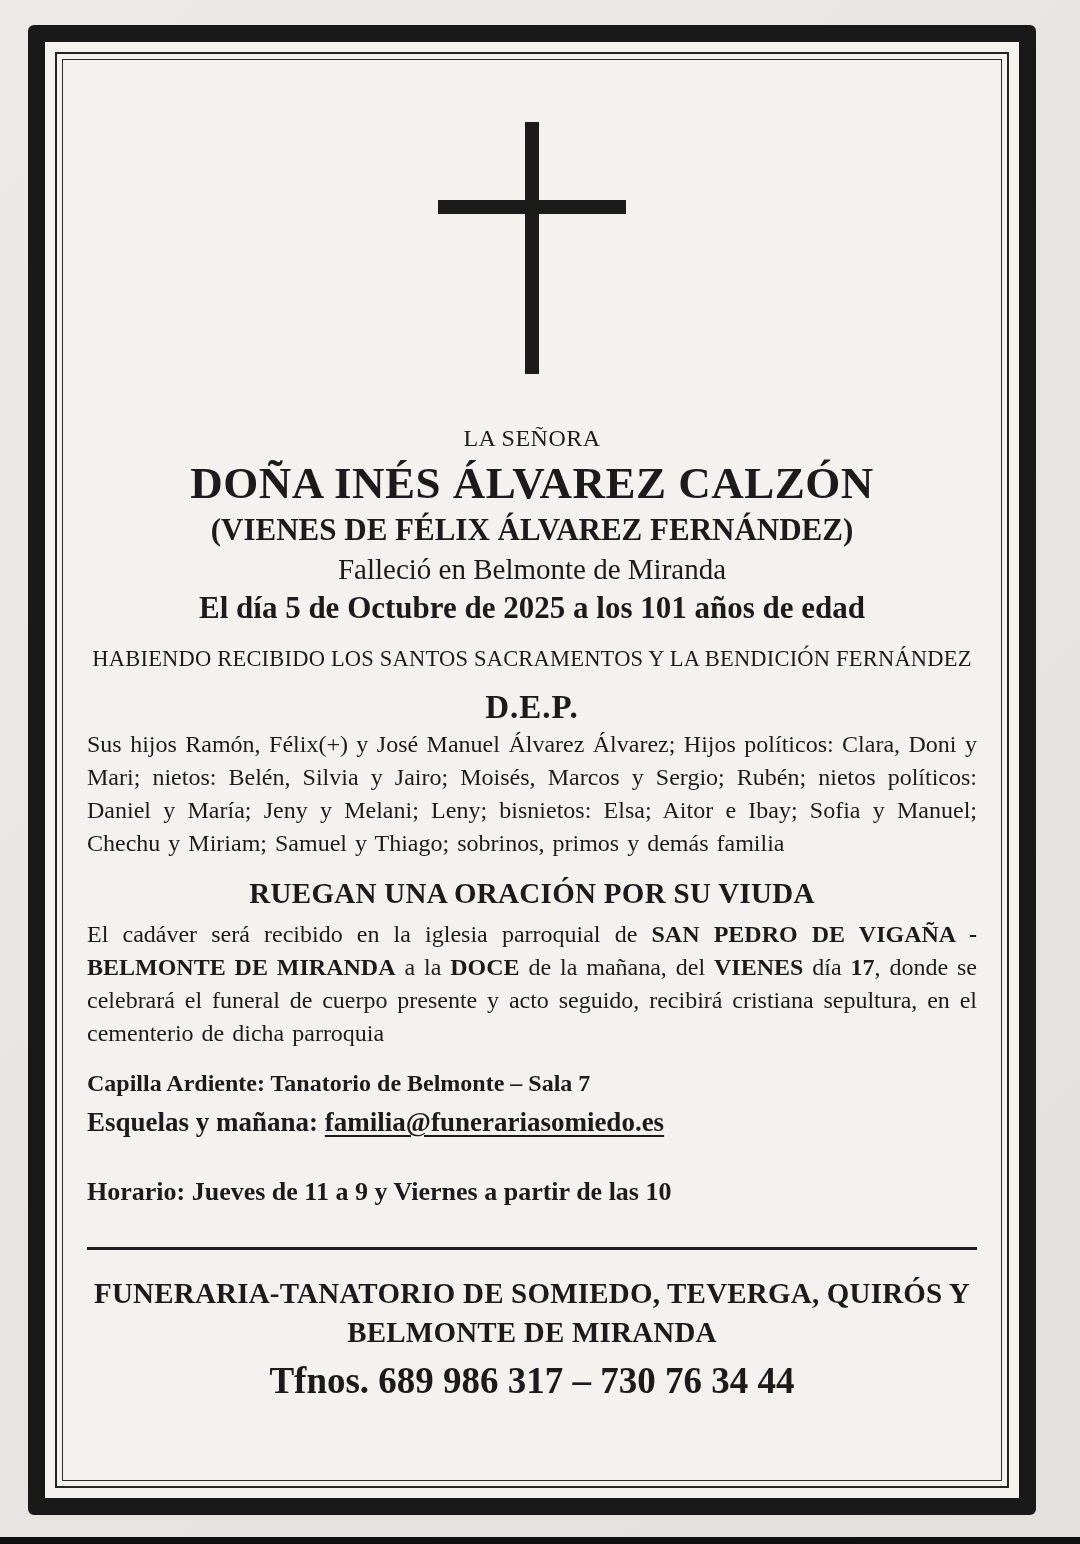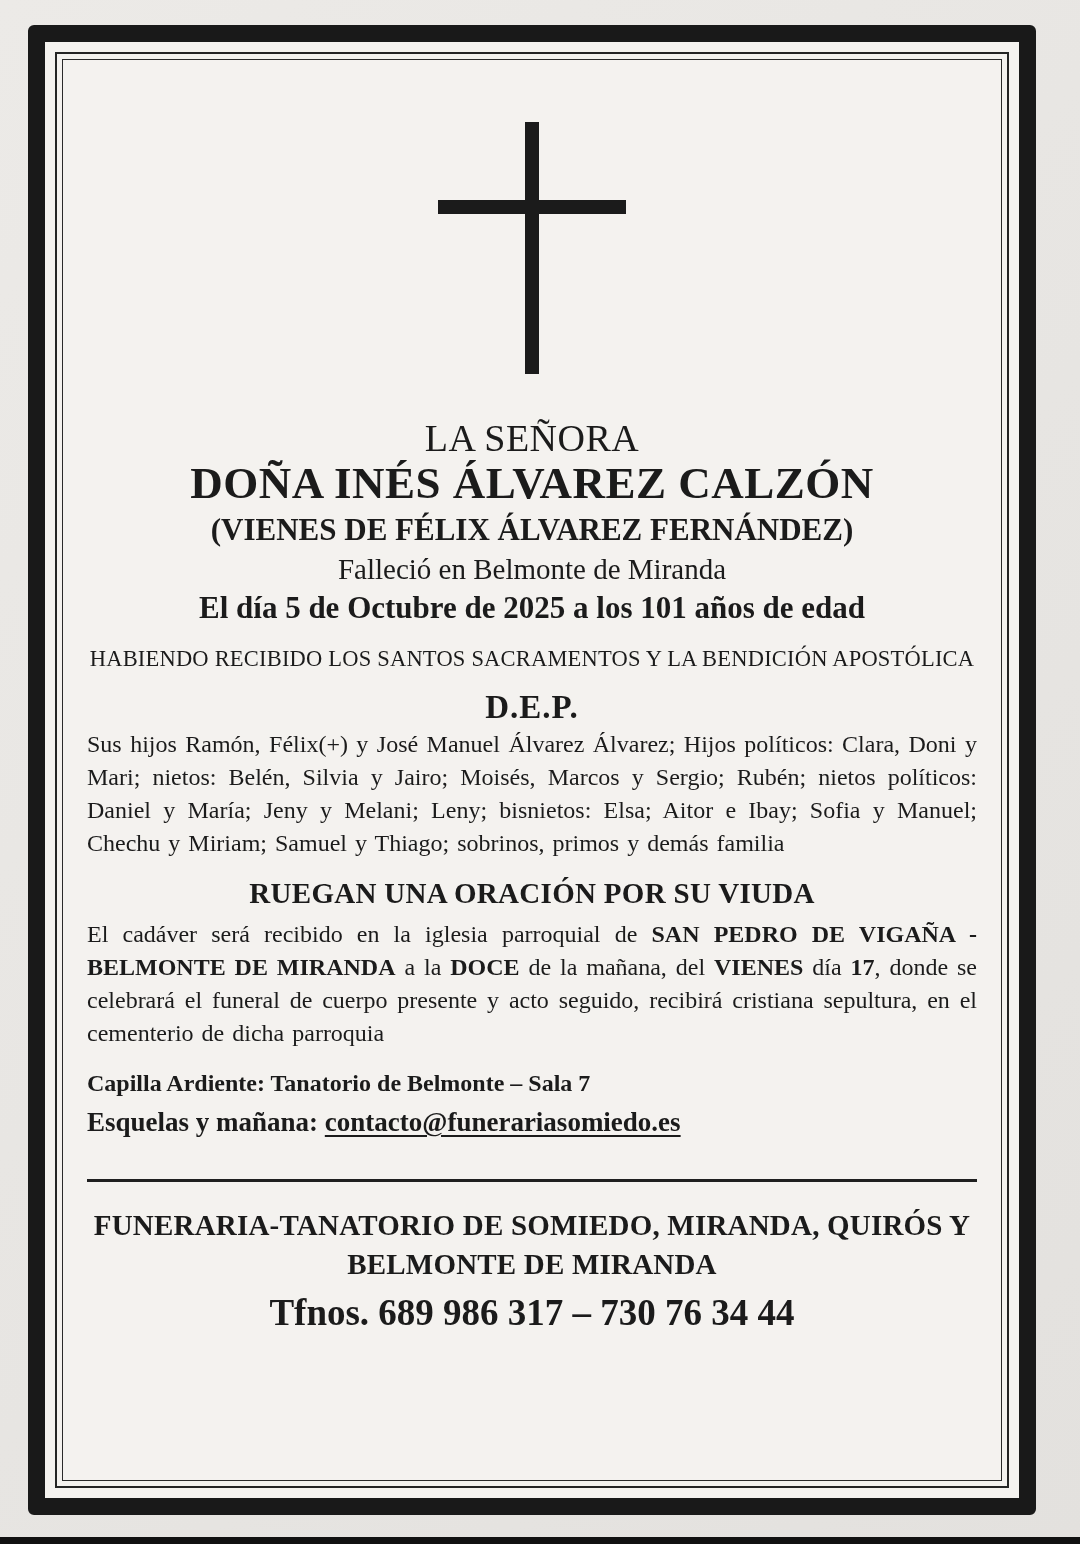--- a/index.html
+++ b/index.html
@@ -87,21 +87,21 @@
     height: 14px;
     background: #1b1b1b;
   }
 
   .center { text-align: center; }
   .bold, .b { font-weight: bold; }
   .u { text-decoration: underline; text-underline-offset: 4px; }
 
   .honorific {
     margin-top: 46px;
-    font-size: 38px;
+    font-size: 24px;
     line-height: 36px;
     letter-spacing: 0.5px;
   }
   .deceased-name {
     font-size: 45px;
     line-height: 54px;
     font-weight: bold;
     letter-spacing: 0.5px;
   }
   .widow-line {
@@ -205,41 +205,42 @@
             <div class="honorific center">LA SEÑORA</div>
 
             <div class="deceased-name center">DOÑA INÉS ÁLVAREZ CALZÓN</div>
 
             <div class="widow-line center">(VIENES DE FÉLIX ÁLVAREZ FERNÁNDEZ)</div>
 
             <div class="death-place center">Falleció en Belmonte de Miranda</div>
 
             <div class="death-date center">El día 5 de Octubre de 2025 a los 101 años de edad</div>
 
-            <div class="sacraments center">HABIENDO RECIBIDO LOS SANTOS SACRAMENTOS Y LA BENDICIÓN APOSTÓLICA</div>
+            <div class="sacraments center">HABIENDO RECIBIDO LOS SANTOS SACRAMENTOS Y LA BENDICIÓN FERNÁNDEZ</div>
 
             <div class="dep center">D.E.P.</div>
 
             <div class="paragraph">Sus hijos Ramón, Félix(+) y José Manuel Álvarez Álvarez; Hijos políticos: Clara, Doni y Mari; nietos: Belén, Silvia y Jairo; Moisés, Marcos y Sergio; Rubén; nietos políticos: Daniel y María; Jeny y Melani; Leny; bisnietos: Elsa; Aitor e Ibay; Sofia y Manuel; Chechu y Miriam; Samuel y Thiago; sobrinos, primos y demás familia</div>
 
             <div class="prayer center">RUEGAN UNA ORACIÓN POR SU VIUDA</div>
 
             <div class="paragraph funeral-par"><span>El cadáver será recibido en la iglesia parroquial de </span><span class="b">SAN PEDRO DE VIGAÑA - BELMONTE DE MIRANDA</span><span> a la </span><span class="b">DOCE</span><span> de la mañana, del </span><span class="b">VIENES</span><span> día </span><span class="b">17</span><span>, donde se celebrará el funeral de cuerpo presente y acto seguido, recibirá cristiana sepultura, en el cementerio de dicha parroquia</span></div>
 
             <div class="capilla">Capilla Ardiente: Tanatorio de Belmonte – Sala 7</div>
 
             <div class="esquelas">
-              <span>Esquelas y mañana: </span><span class="u email-link">contacto@funerariasomiedo.es</span>
+              <span>Esquelas y mañana: </span><span class="u email-link">familia@funerariasomiedo.es</span>
             </div>
 
+            <div class="horario">Horario: Jueves de 11 a 9 y Viernes a partir de las 10</div>
 
             <hr class="divider">
 
             <div class="funeral-home center">
-              <div>FUNERARIA-TANATORIO DE SOMIEDO, MIRANDA, QUIRÓS Y</div>
+              <div>FUNERARIA-TANATORIO DE SOMIEDO, TEVERGA, QUIRÓS Y</div>
               <div>BELMONTE DE MIRANDA</div>
             </div>
 
             <div class="phones center">Tfnos. 689 986 317 – 730 76 34 44</div>
 
           </div>
         </div>
       </div>
     </div>
   </div>

